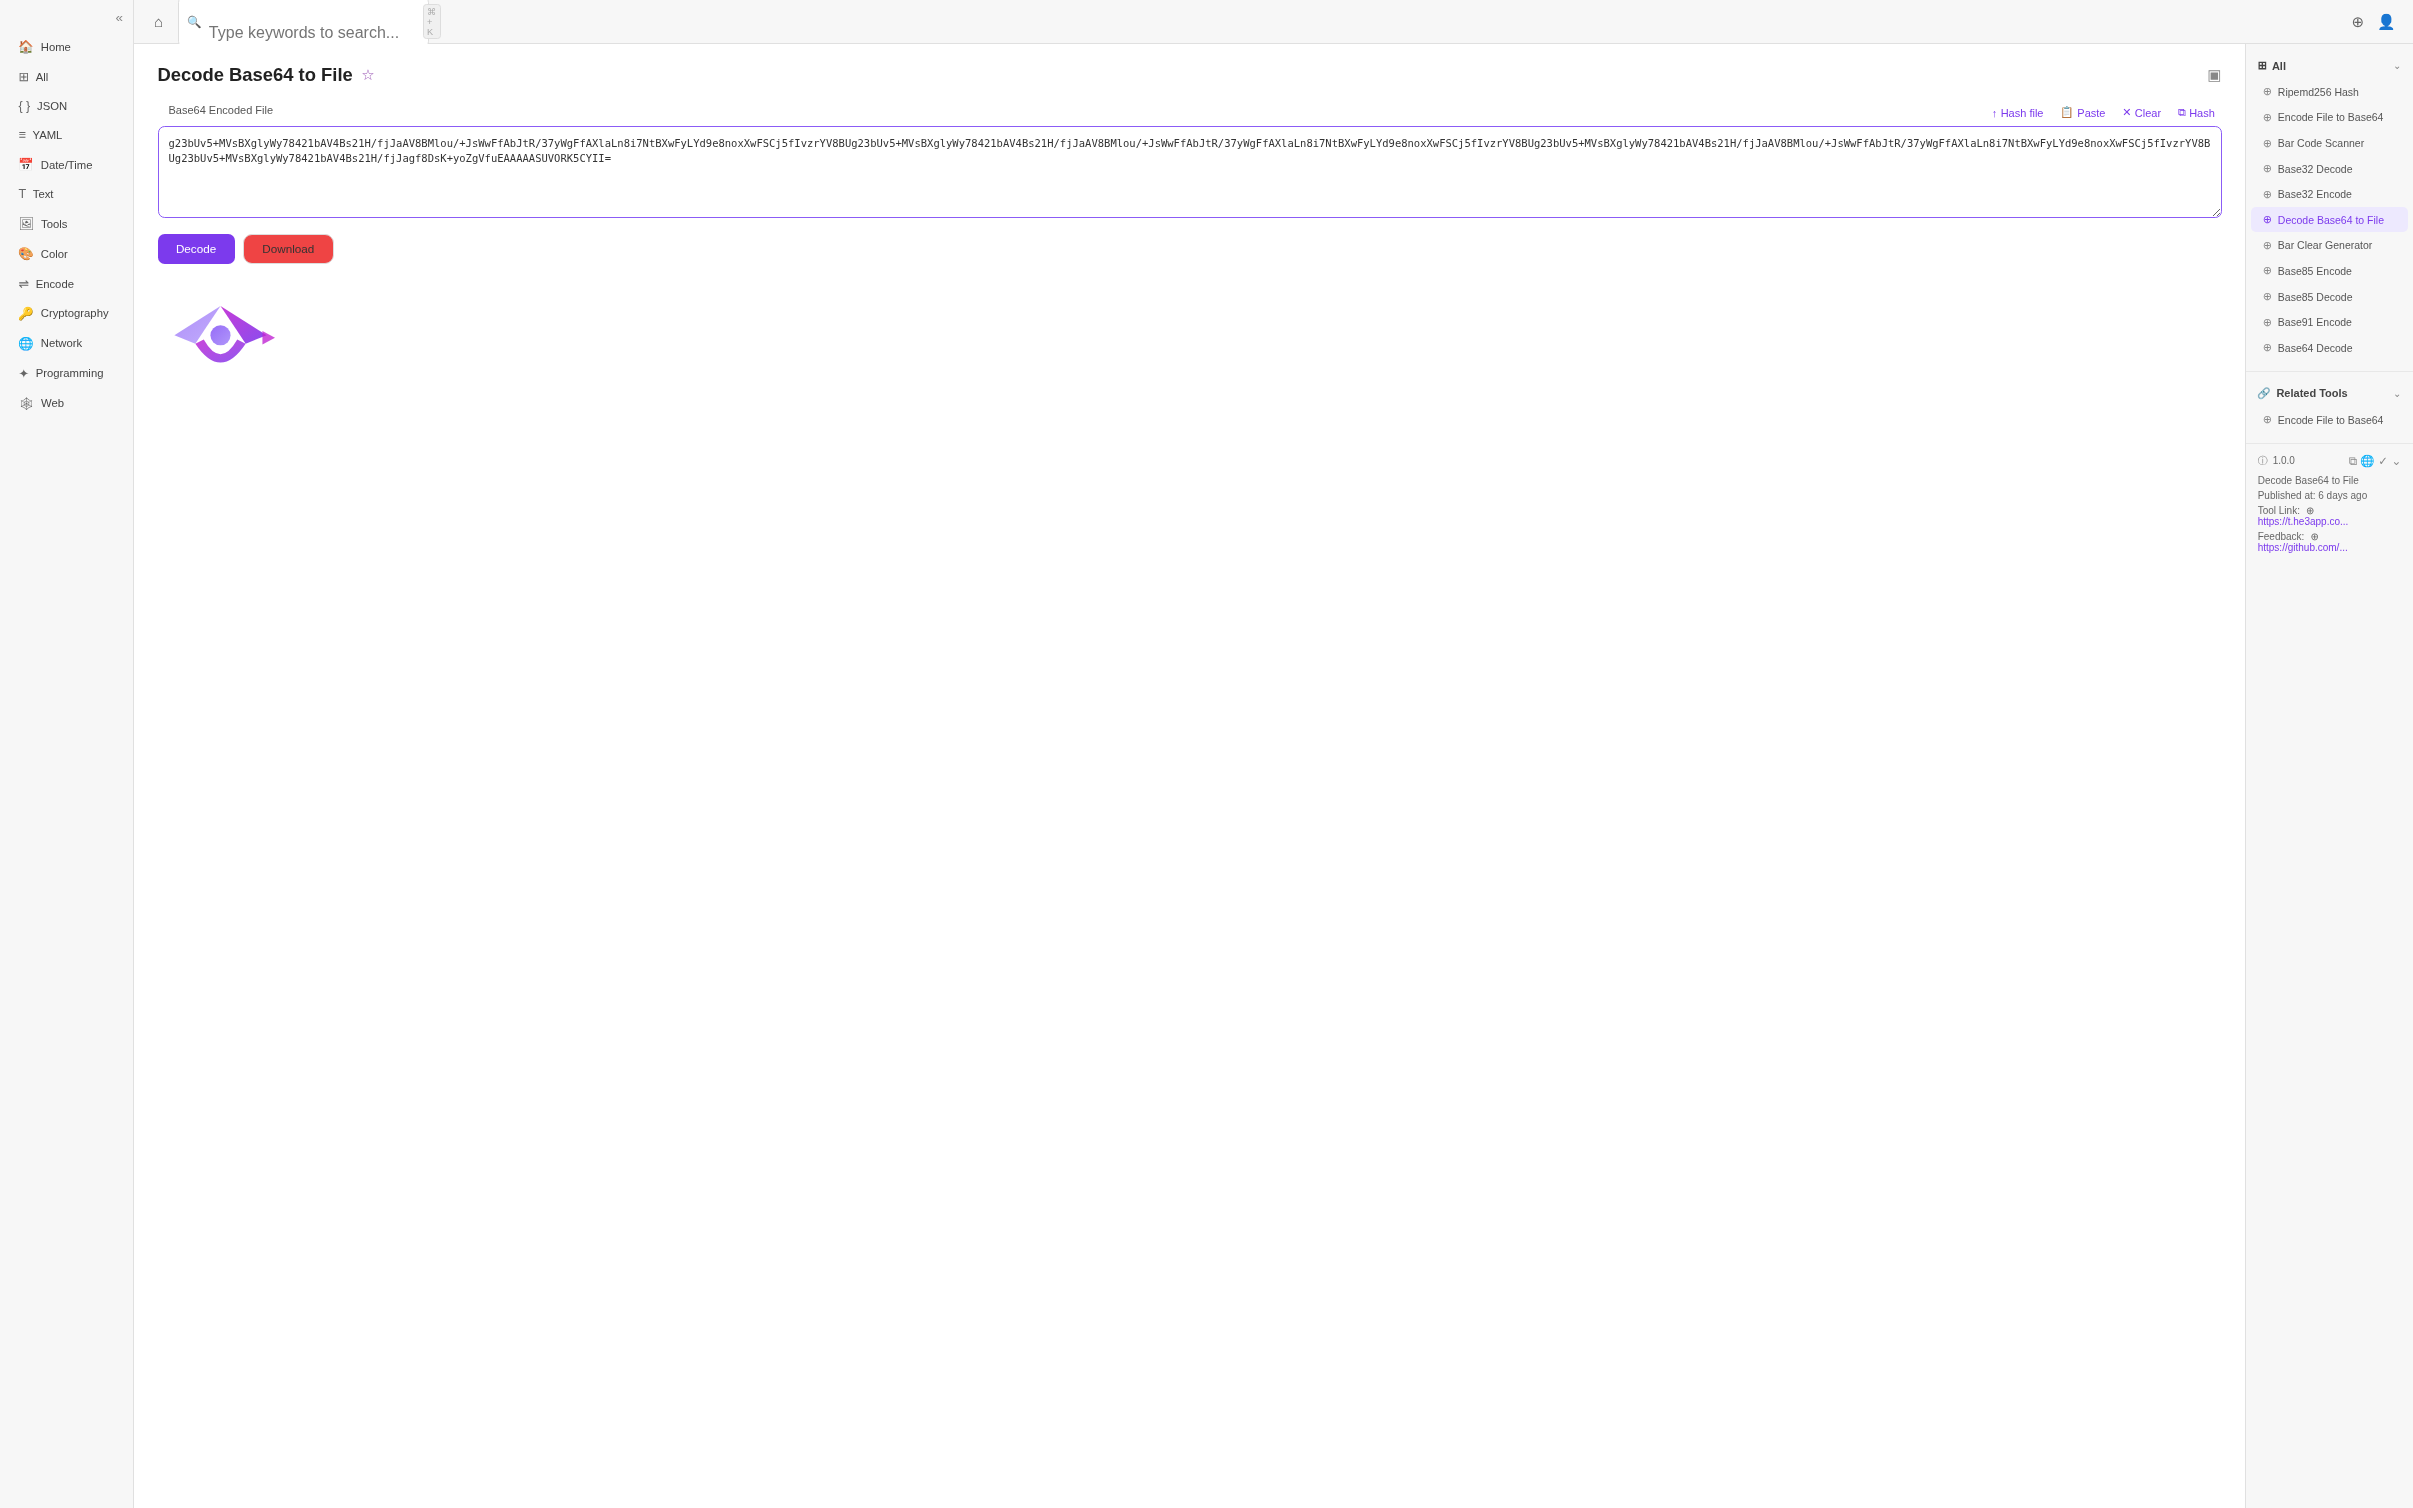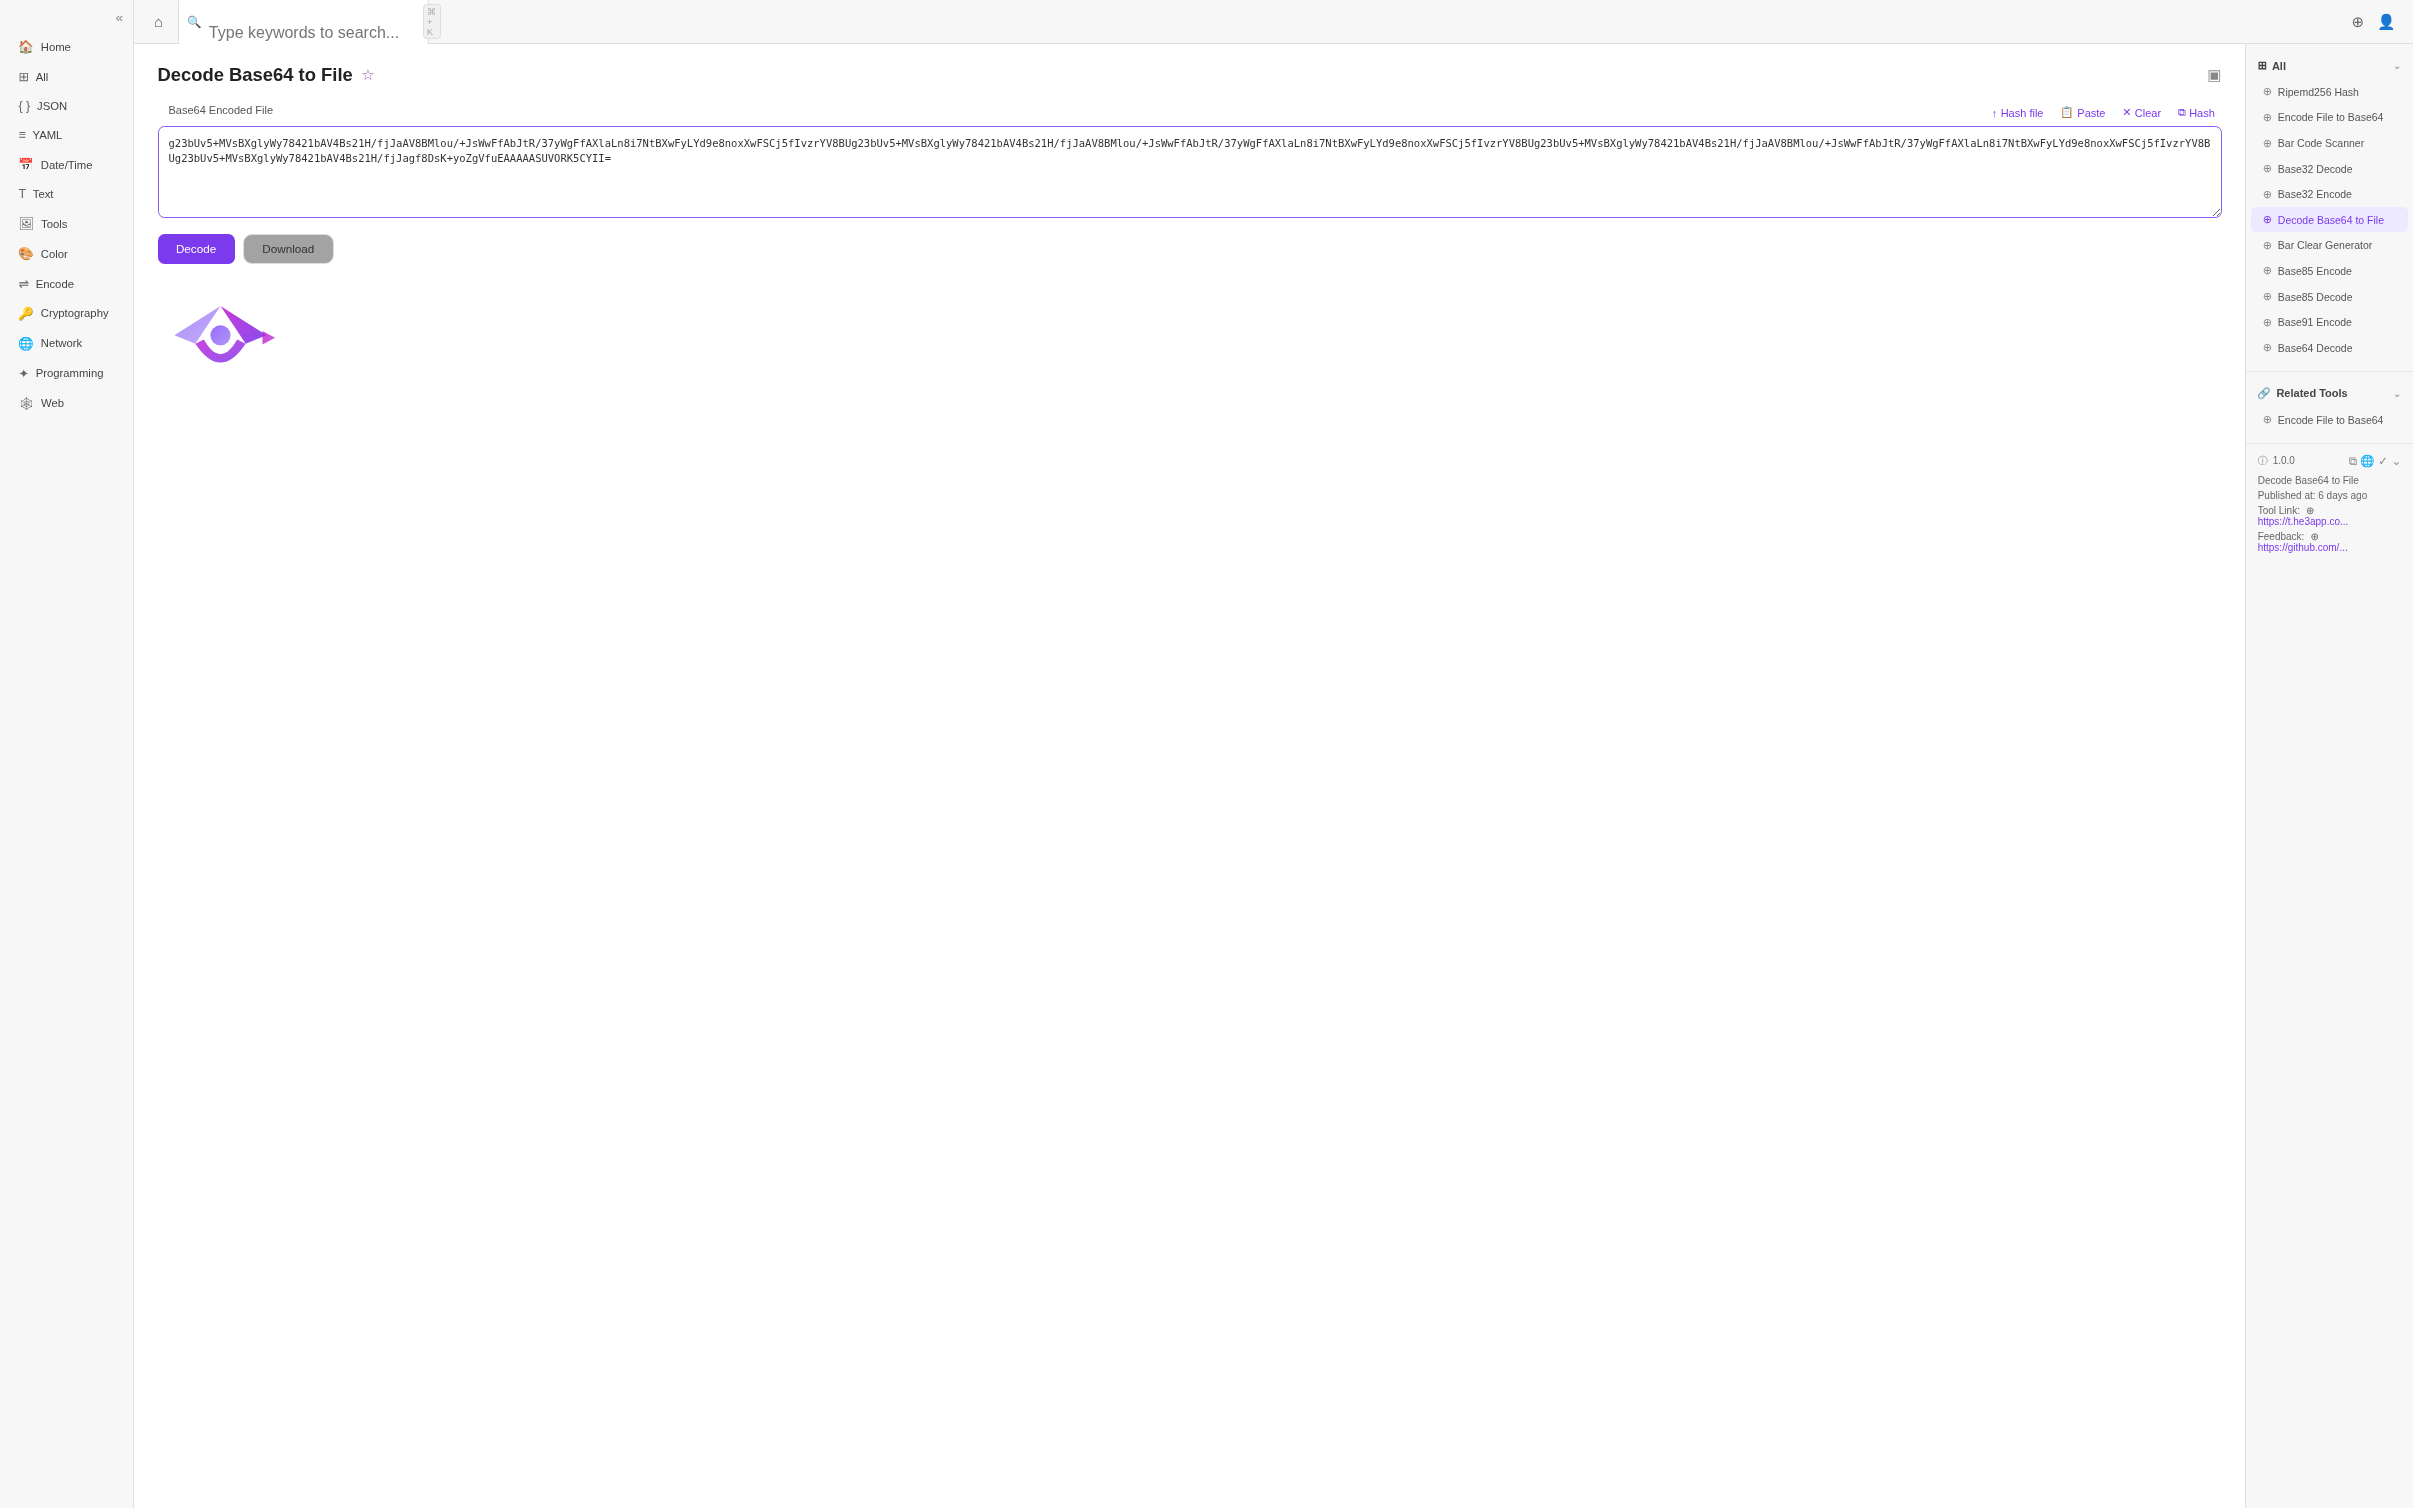--- a/index.html
+++ b/index.html
@@ -215,21 +215,21 @@
       background: #7c3aed;
       color: #fff;
       border: none;
       border-radius: 6.7px;
       padding: 7.5px 18.4px;
       font-size: 11.7px;
       font-weight: 500;
       cursor: pointer;
     }
     .btn-download {
-      background: #a3a3a3;
+      background: #ef4444;
       color: #333;
       border: 1.3px solid #ddd;
       border-radius: 9px;
       padding: 7.5px 18.4px;
       font-size: 11.7px;
       font-weight: 500;
       cursor: pointer;
     }
 
     

